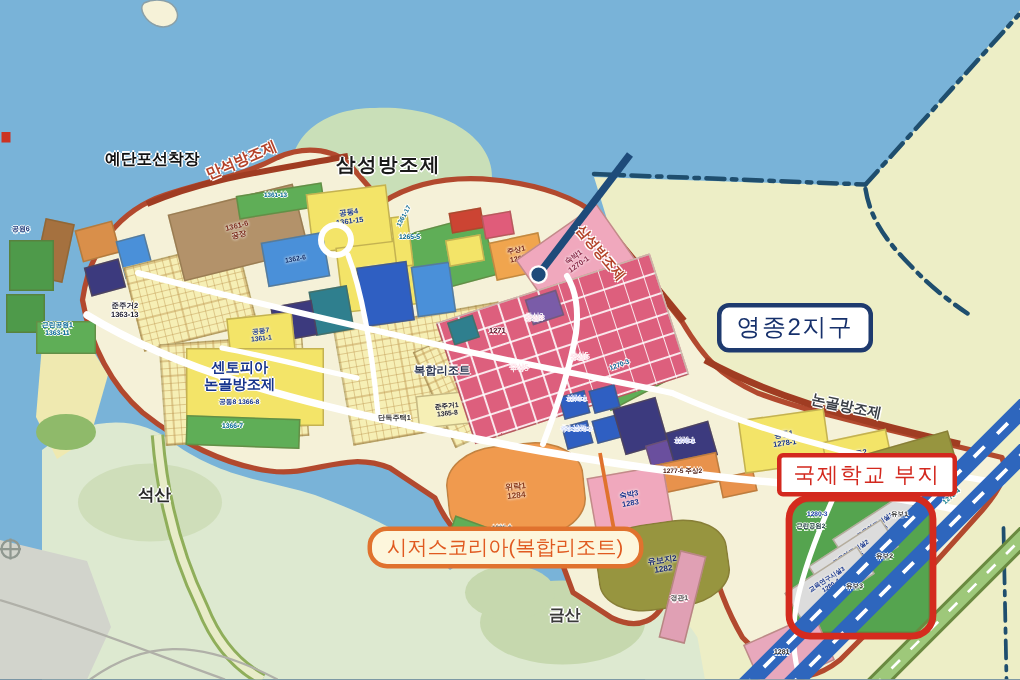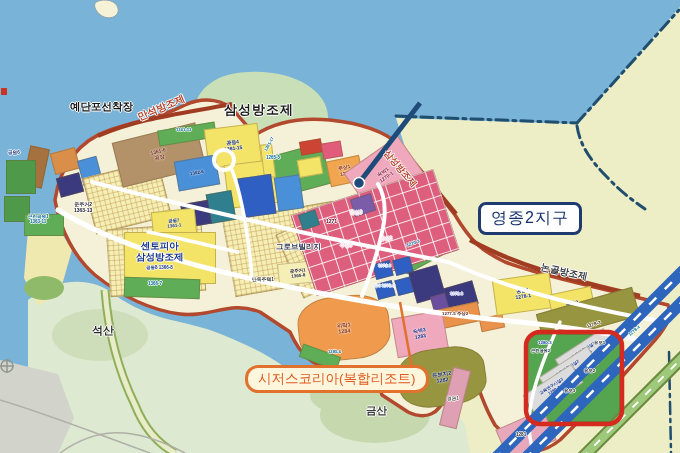--- a/index.html
+++ b/index.html
@@ -20,21 +20,21 @@
   .pl{line-height:1.15;text-align:center;font-weight:700;white-space:nowrap;
     text-shadow:0 0 2px rgba(255,255,255,.9),0 0 2px rgba(255,255,255,.9);}
   .mlabel{position:absolute;font-weight:700;white-space:pre;line-height:1.12;
     transform-origin:0 0;text-align:center;
     text-shadow:-1px 0 0 #fff,1px 0 0 #fff,0 -1px 0 #fff,0 1px 0 #fff;}
   .boxlab{position:absolute;font-weight:400;white-space:nowrap;box-sizing:border-box;}
   #district-box{left:478px;top:202px;background:#ffffff;border:3px solid #1e3a6e;
     border-radius:8px;padding:3px 10px;font-size:16px;letter-spacing:1px;color:#16306b;}
   #school-box{left:518px;top:302px;background:#ffffff;border:3px solid #d3281e;
     border-radius:4px;padding:2px 8px;font-size:14.5px;letter-spacing:1px;color:#d3281e;}
-  #resort-box{left:245px;top:365px;background:#fdf6dc;border:3px solid #e0722e;
+  #resort-box{left:245px;top:351px;background:#fdf6dc;border:3px solid #e0722e;
     border-radius:13px;padding:2px 10px;font-size:13.5px;color:#e05a20;}
 </style>
 </head>
 <body>
 
 <div id="stage">
 
   <svg width="680" height="453" viewBox="0 0 680 453">
     <rect x="0" y="0" width="680" height="453" fill="#79b3d8"></rect>
     <path d="M 396,118 L 577,124 L 680,7 L 680,453 L 430,453 L 470,360 L 520,300 L 440,250 L 412,170 Z" fill="#edeec6"></path>
@@ -214,23 +214,23 @@
   </svg>
 
   <div id="label-layer">
       <div class="mlabel" style="left: 70px; top: 101px; font-size: 10.5px; color: rgb(17, 17, 17);">예단포선착장</div>
       <div class="mlabel" style="left: 136px; top: 112px; font-size: 10px; color: rgb(180, 67, 42); transform: rotate(-23deg);">만석방조제</div>
       <div class="mlabel" style="left: 224px; top: 103px; font-size: 13px; color: rgb(26, 26, 26); letter-spacing: 1px;">삼성방조제</div>
       <div class="mlabel" style="left: 390px; top: 148px; font-size: 9px; color: rgb(180, 67, 42); transform: rotate(50deg);">삼성방조제</div>
       <div class="mlabel" style="left: 542px; top: 262px; font-size: 9.5px; color: rgb(58, 63, 70); transform: rotate(12deg);">논골방조제</div>
       <div class="mlabel" style="left: 366px; top: 405px; font-size: 10.5px; color: rgb(58, 58, 58);">금산</div>
       <div class="mlabel" style="left: 92px; top: 324px; font-size: 11px; color: rgb(42, 42, 42);">석산</div>
-      <div class="mlabel" style="left: 276px; top: 243px; font-size: 7.5px; color: rgb(42, 53, 80);">그로브빌리지</div>
+      <div class="mlabel" style="left: 276px; top: 243px; font-size: 7.5px; color: rgb(42, 53, 80);">복합리조트</div>
       <div class="mlabel" style="left: 136px; top: 241px; font-size: 9.5px; color: rgb(22, 52, 140);">센토피아
-삼성방조제</div>
+논골방조제</div>
       <div class="mlabel" style="left: 146px; top: 265px; font-size: 4.5px; color: rgb(22, 52, 140);">공동8 1366-8</div>
       <div class="mlabel" style="left: 148px; top: 281px; font-size: 4.5px; color: rgb(10, 106, 154);">1366-7</div>
       <div class="mlabel" style="left: 28px; top: 214px; font-size: 4.5px; color: rgb(10, 106, 154);">근린공원1
 1363-11</div>
       <div class="mlabel" style="left: 74px; top: 202px; font-size: 5px; color: rgb(34, 34, 51);">준주거2
 1363-13</div>
       <div class="mlabel" style="left: 252px; top: 277px; font-size: 4.8px; color: rgb(51, 51, 51);">단독주택1</div>
       <div class="mlabel" style="left: 176px; top: 128px; font-size: 4.2px; color: rgb(10, 106, 154);">1361-13</div>
       <div class="mlabel" style="left: 264px; top: 150px; font-size: 4.2px; color: rgb(10, 106, 154); transform: rotate(-62deg);">1361-17</div>
       <div class="mlabel" style="left: 266px; top: 155px; font-size: 4.5px; color: rgb(10, 106, 154);">1265-5</div>
@@ -250,14 +250,15 @@
       <div class="mlabel" style="left: 594px; top: 341px; font-size: 4.4px; color: rgb(51, 51, 51);">유보1</div>
       <div class="mlabel" style="left: 584px; top: 369px; font-size: 4.4px; color: rgb(51, 51, 51);">유보2</div>
       <div class="mlabel" style="left: 564px; top: 389px; font-size: 4.4px; color: rgb(51, 51, 51);">유보3</div>
       <div class="mlabel" style="left: 538px; top: 341px; font-size: 4.4px; color: rgb(27, 63, 170);">1280-3</div>
       <div class="mlabel" style="left: 531px; top: 349px; font-size: 4.2px; color: rgb(20, 51, 58);">근린공원2</div>
       <div class="mlabel" style="left: 447px; top: 396px; font-size: 4.6px; color: rgb(85, 85, 85);">경관1</div>
       <div class="mlabel" style="left: 516px; top: 432px; font-size: 4.6px; color: rgb(51, 51, 51);">1281</div>
     </div>
 
   <div id="district-box" class="boxlab">영종2지구</div>
+  <div id="school-box" class="boxlab">국제학교 부지</div>
   <div id="resort-box" class="boxlab">시저스코리아(복합리조트)</div>
 </div>
 
 </body></html>

